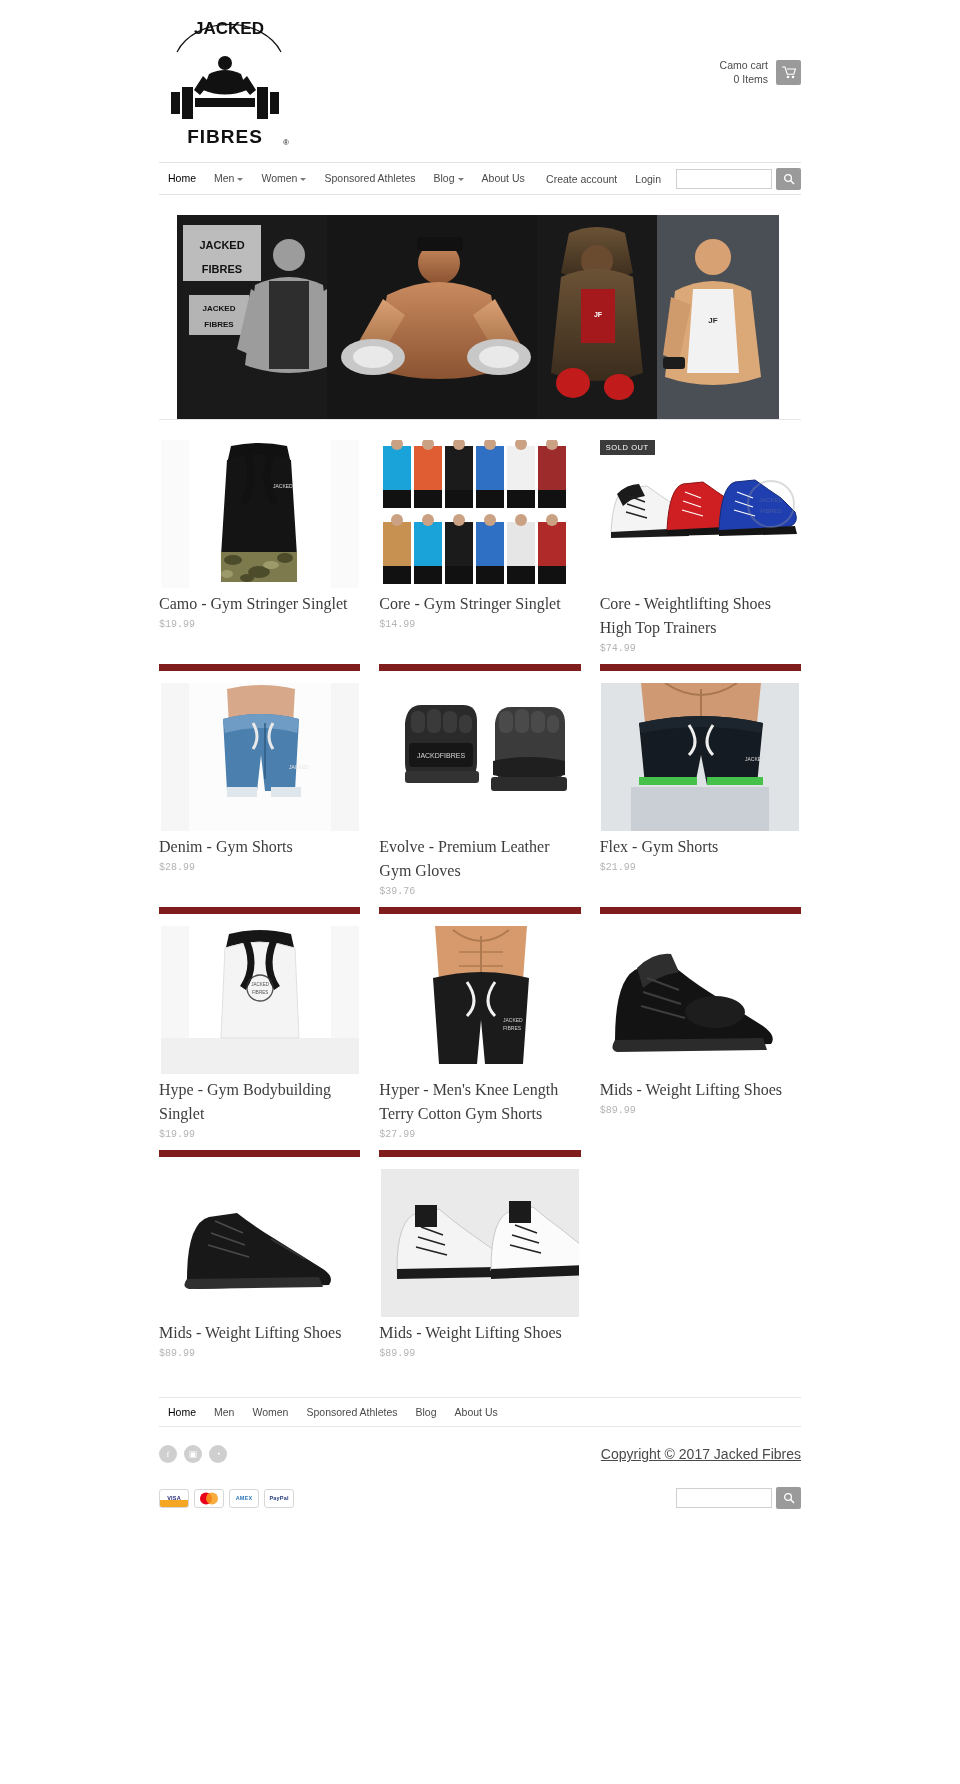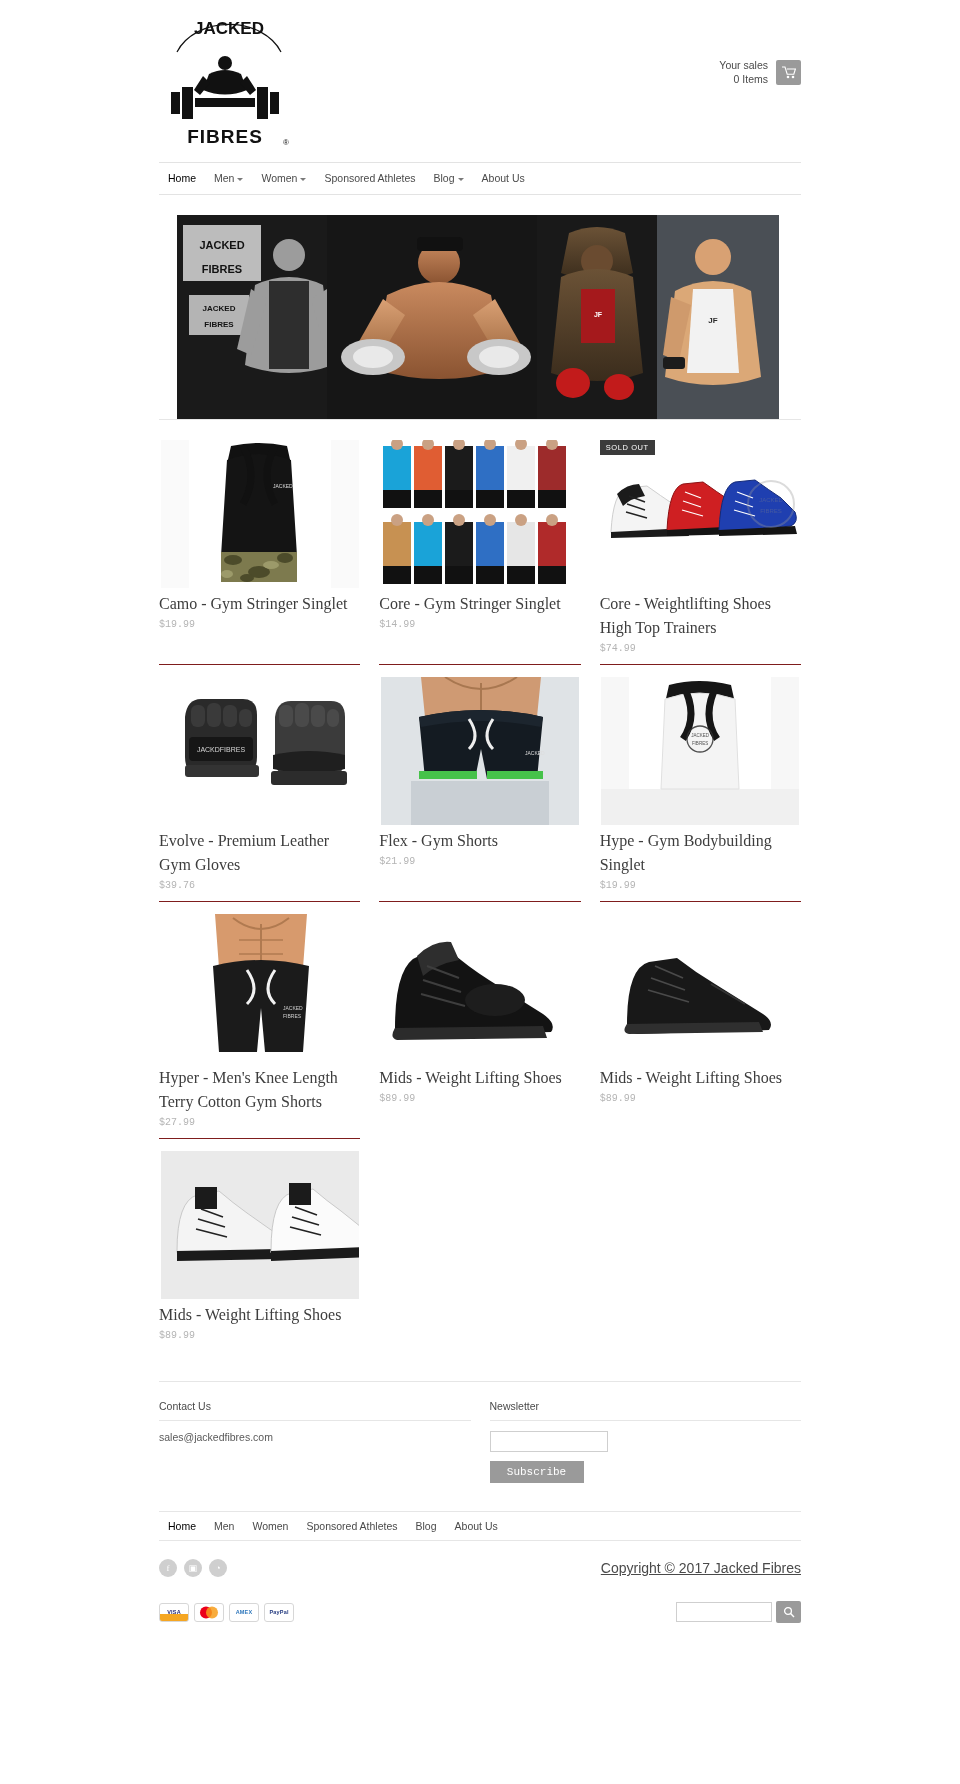--- a/index.html
+++ b/index.html
@@ -161,21 +161,21 @@
 
   
   .grid {
     display: grid;
     grid-template-columns: repeat(3, 1fr);
     column-gap: 19px;
   }
   .cell {
     padding-top: 12px;
     padding-bottom: 10px;
-    border-bottom: 1px solid #7f1d1d;
+    border-bottom: 7px solid #7f1d1d;
     position: relative;
   }
   .cell.noborder { border-bottom: none; }
   .thumb {
     width: 100%;
     height: 148px;
     position: relative;
     overflow: hidden;
     background: #fff;
     display: flex; align-items: center; justify-content: center;
@@ -342,21 +342,21 @@
             <path d="M44 68 l-9 14 6 5 10 -12 z"></path>
             <path d="M88 68 l9 14 -6 5 -10 -12 z"></path>
           </g>
           <text x="66" y="135" font-family="Liberation Sans, sans-serif" font-size="19" font-weight="bold" text-anchor="middle" fill="#111" letter-spacing="1">FIBRES</text>
           <text x="124" y="137" font-family="Liberation Sans, sans-serif" font-size="8" fill="#111">®</text>
         </svg>
       </div>
 
       <div class="cart-block">
         <div class="cart-text">
-          <span class="cart-label">Your sales</span>
+          <span class="cart-label">Camo cart</span>
           <span class="cart-count">0 Items</span>
         </div>
         <div class="cart-icon-box">
           <svg width="14" height="13" viewBox="0 0 14 13">
             <path d="M0 1 h3 l2.2 7.2 h6.6 l1.6 -5.2 h-8.6" fill="none" stroke="#fff" stroke-width="1.1"></path>
             <circle cx="6" cy="11" r="1.3" fill="#fff"></circle>
             <circle cx="11" cy="11" r="1.3" fill="#fff"></circle>
           </svg>
         </div>
       </div>
@@ -377,20 +377,33 @@
           <a href="#">Sponsored Athletes</a>
         </li>
         <li>
           <a href="#"><span>Blog</span><i class="caret"></i></a>
         </li>
         <li>
           <a href="#">About Us</a>
         </li>
       </ul>
 
+      <div class="nav-right">
+        <a href="#">Create account</a>
+        <a href="#">Login</a>
+        <div class="search-form">
+          <input class="search-input" type="text" placeholder="" style="">
+          <button class="search-btn">
+            <svg width="12" height="12" viewBox="0 0 12 12">
+              <circle cx="5" cy="5" r="3.4" fill="none" stroke="#fff" stroke-width="1.3"></circle>
+              <line x1="7.6" y1="7.6" x2="11" y2="11" stroke="#fff" stroke-width="1.4"></line>
+            </svg>
+          </button>
+        </div>
+      </div>
     </div>
 
     <div class="hero">
       <svg class="hero-canvas" viewBox="0 0 602 204" preserveAspectRatio="none">
         <defs>
           <linearGradient id="gdark" x1="0" y1="0" x2="0" y2="1">
             <stop offset="0" stop-color="#2b2b2b"></stop>
               <stop offset="1" stop-color="#0d0d0d"></stop>
           </linearGradient>
           <linearGradient id="gskin" x1="0" y1="0" x2="0" y2="1">
@@ -610,20 +623,39 @@
               <circle cx="24" cy="24" r="23" fill="none" stroke="#999" stroke-width="2"></circle>
               <text x="24" y="22" font-family="Liberation Sans, sans-serif" font-size="6" text-anchor="middle" fill="#888">JACKED</text>
               <text x="24" y="33" font-family="Liberation Sans, sans-serif" font-size="6" text-anchor="middle" fill="#888">FIBRES</text>
             </g>
           </svg>
         </div>
         <p class="p-title">Core - Weightlifting Shoes High Top Trainers</p>
         <p class="p-price">$74.99</p>
       </div>
 
+      <div class="cell">
+        <div class="thumb">
+          <svg width="198" height="148" viewBox="0 0 198 148">
+            <rect width="198" height="148" fill="#f6f6f6"></rect>
+            <rect x="28" y="0" width="142" height="148" fill="#fcfcfc"></rect>
+            <path d="M66 6 q34 -8 68 0 l-2 36 q-34 -8 -64 0 z" fill="#d7a98a"></path>
+            <path d="M62 36 q38 -10 76 0 l-4 72 h-30 l-4 -36 -4 36 h-30 z" fill="#4b7fae"></path>
+            <path d="M62 36 q38 -10 76 0 l-2 14 q-36 -10 -72 0 z" fill="#6f9cc4"></path>
+            <path d="M104 40 v56" stroke="#2e5a80" stroke-width="1.4"></path>
+            <path d="M92 40 q8 14 0 26" stroke="#e9e9e9" stroke-width="3" fill="none"></path>
+            <path d="M112 40 q-8 14 0 26" stroke="#e9e9e9" stroke-width="3" fill="none"></path>
+            <rect x="66" y="104" width="30" height="10" fill="#dfe6ec"></rect>
+            <rect x="110" y="104" width="30" height="10" fill="#dfe6ec"></rect>
+            <text x="128" y="86" font-family="Liberation Sans, sans-serif" font-size="5" fill="#e8e8e8">JACKED</text>
+          </svg>
+        </div>
+        <p class="p-title">Denim - Gym Shorts</p>
+        <p class="p-price">$28.99</p>
+      </div>
 
       <div class="cell">
         <div class="thumb">
           <svg width="198" height="148" viewBox="0 0 198 148">
             <rect width="198" height="148" fill="#fff"></rect>
 
             <g transform="translate(18,16)">
               <path d="M6 24 q2 -18 16 -18 l42 0 q14 0 14 16 l0 42 q0 18 -18 18 l-36 0 q-18 0 -18 -18 z" fill="#2a2a2a"></path>
               <rect x="12" y="12" width="14" height="22" rx="6" fill="#3a3a3a"></rect>
               <rect x="28" y="10" width="14" height="24" rx="6" fill="#3a3a3a"></rect>
@@ -779,31 +811,20 @@
               </g>
             </g>
           </svg>
         </div>
         <p class="p-title">Mids - Weight Lifting Shoes</p>
         <p class="p-price">$89.99</p>
       </div>
 
     </div>
 
-    <div class="footer-top">
-      <div>
-        <h3 class="foot-h">Contact Us</h3>
-        <p class="foot-text">sales@jackedfibres.com</p>
-      </div>
-      <div>
-        <h3 class="foot-h">Newsletter</h3>
-        <input class="news-input" type="text" placeholder="" style="">
-        <button class="subscribe-btn">Subscribe</button>
-      </div>
-    </div>
 
     <div class="footer-nav">
       <a href="#" class="active">Home</a>
       <a href="#">Men</a>
       <a href="#">Women</a>
       <a href="#">Sponsored Athletes</a>
       <a href="#">Blog</a>
       <a href="#">About Us</a>
     </div>
 

